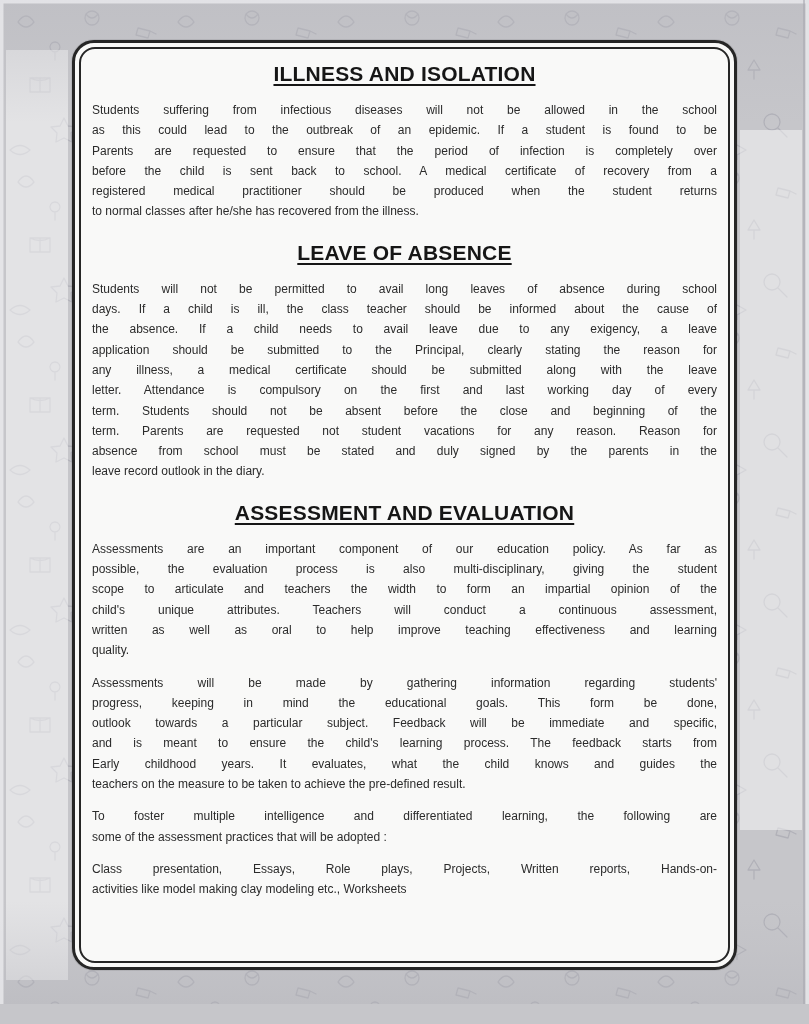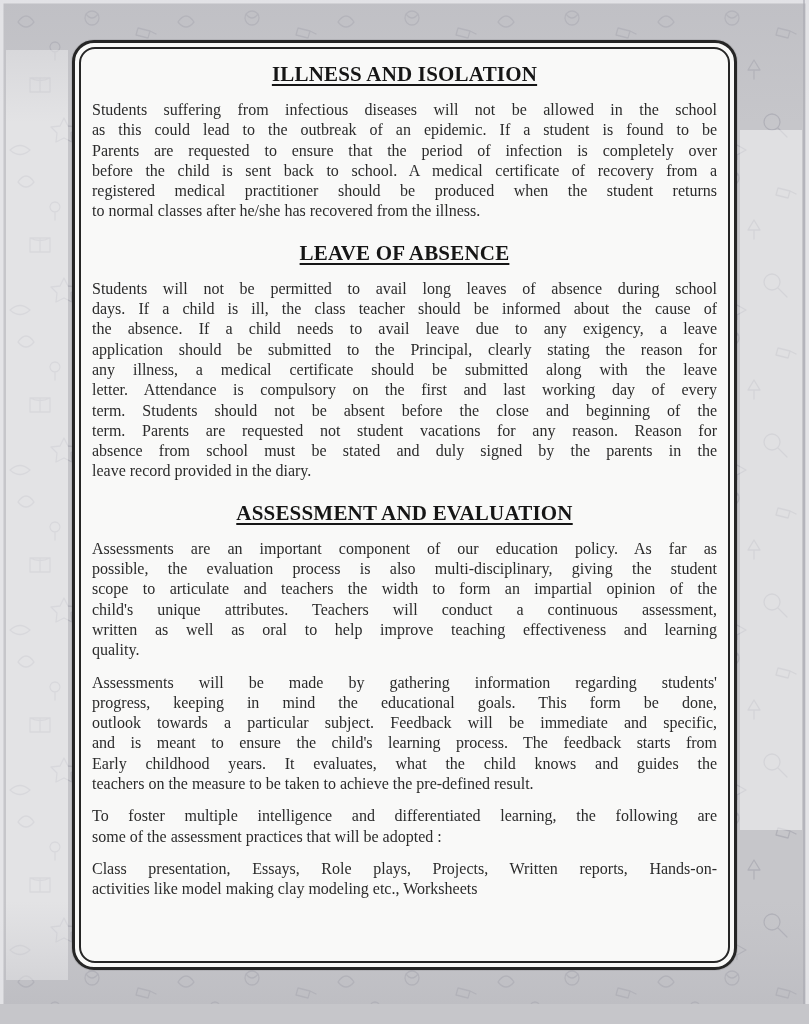--- a/index.html
+++ b/index.html
@@ -6,21 +6,21 @@
     margin: 0;
     padding: 0;
     background: #c6c6ca;
   }
   .page {
     position: relative;
     width: 809px;
     height: 1004px;
     overflow: hidden;
     background: #c6c6ca;
-    font-family: Liberation Serif, serif;
+    font-family: Liberation Sans, sans-serif;
   }
   .bg-svg {
     position: absolute;
     inset: 0;
     display: block;
   }
   .card {
     position: absolute;
     left: 72px;
     top: 40px;
@@ -52,21 +52,21 @@
     text-decoration-thickness: 2px;
     text-underline-offset: 3px;
     letter-spacing: 0.2px;
   }
   .section:first-child h2.section-heading {
     margin-top: 12px;
   }
   .para {
     margin: 0 0 12px 0;
     color: #2b2b2b;
-    font-size: 16px;
+    font-size: 12px;
     line-height: 20.3px;
   }
   .para .line {
     text-align: justify;
     text-align-last: justify;
     text-justify: inter-word;
     white-space: nowrap;
     overflow: hidden;
   }
   .para .line:last-child {
@@ -134,21 +134,21 @@
         <div class="para">
             <div class="line">Students will not be permitted to avail long leaves of absence during school</div>
             <div class="line">days. If a child is ill, the class teacher should be informed about the cause of</div>
             <div class="line">the absence. If a child needs to avail leave due to any exigency, a leave</div>
             <div class="line">application should be submitted to the Principal, clearly stating the reason for</div>
             <div class="line">any illness, a medical certificate should be submitted along with the leave</div>
             <div class="line">letter. Attendance is compulsory on the first and last working day of every</div>
             <div class="line">term. Students should not be absent before the close and beginning of the</div>
             <div class="line">term. Parents are requested not student vacations for any reason. Reason for</div>
             <div class="line">absence from school must be stated and duly signed by the parents in the</div>
-            <div class="line">leave record provided in the diary.</div>
+            <div class="line">leave record outlook in the diary.</div>
           </div>
       </div>
 
       <div class="section">
         <h2 class="section-heading">ASSESSMENT AND EVALUATION</h2>
         <div class="para">
             <div class="line">Assessments are an important component of our education policy. As far as</div>
             <div class="line">possible, the evaluation process is also multi-disciplinary, giving the student</div>
             <div class="line">scope to articulate and teachers the width to form an impartial opinion of the</div>
             <div class="line">child's unique attributes. Teachers will conduct a continuous assessment,</div>

